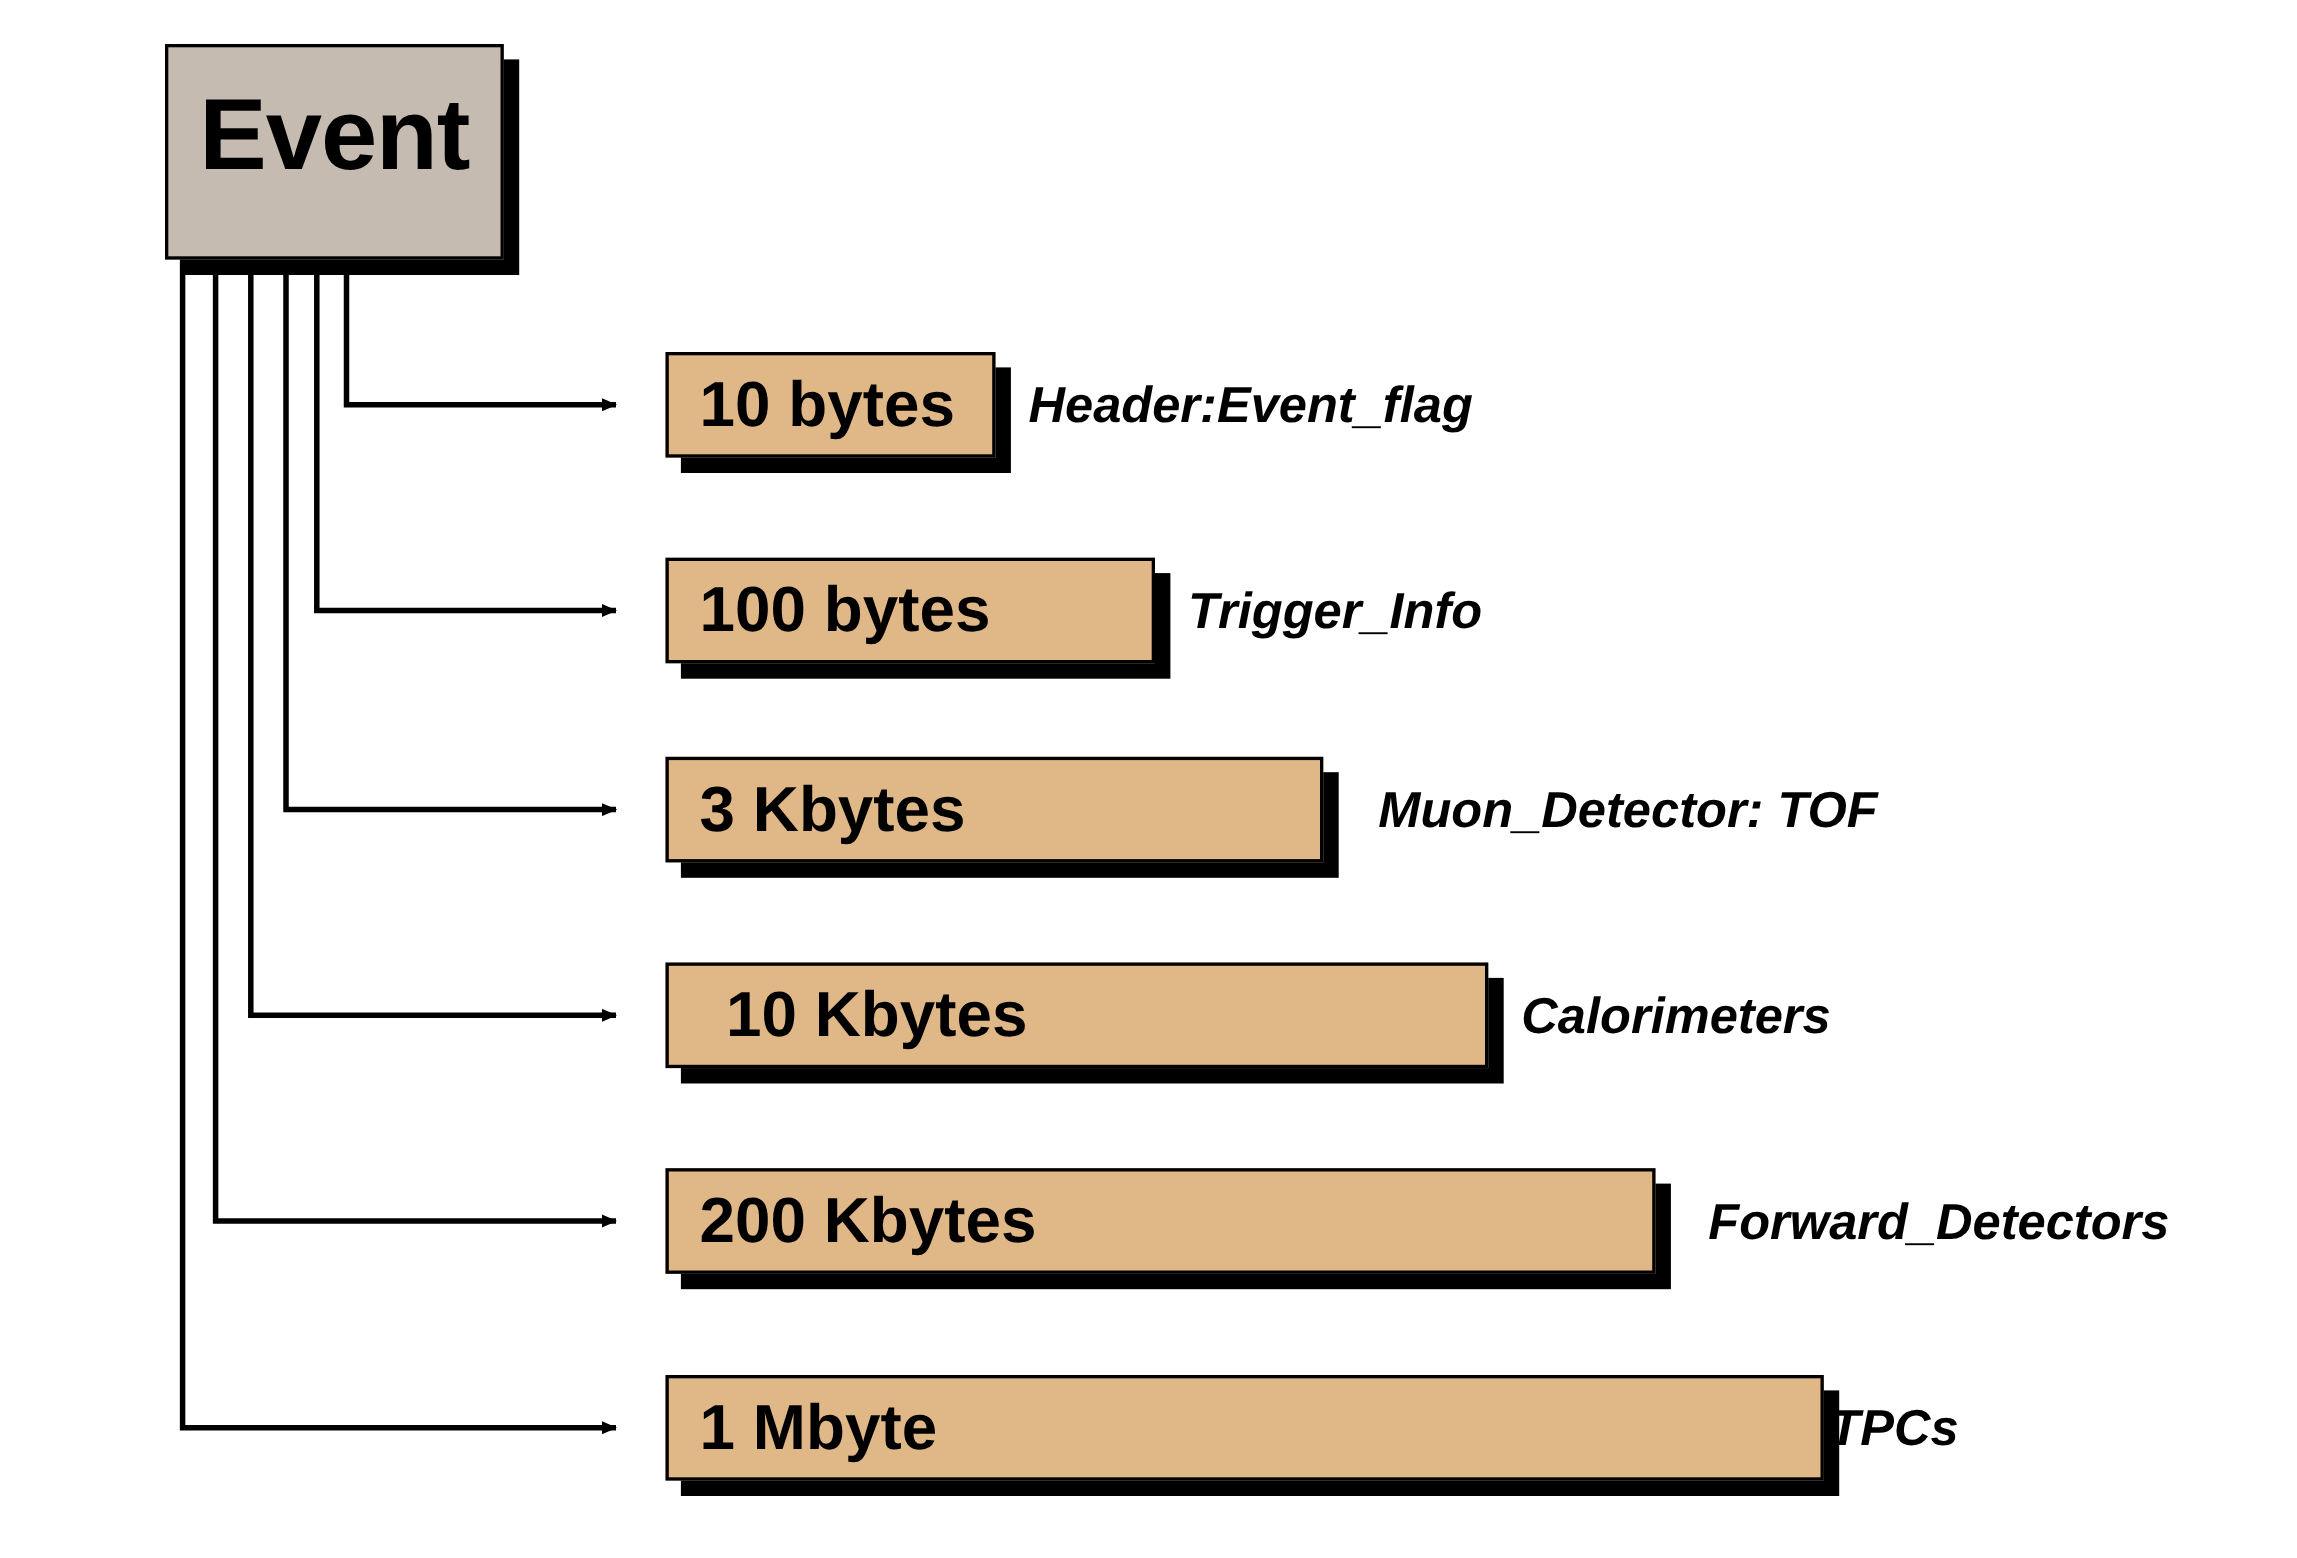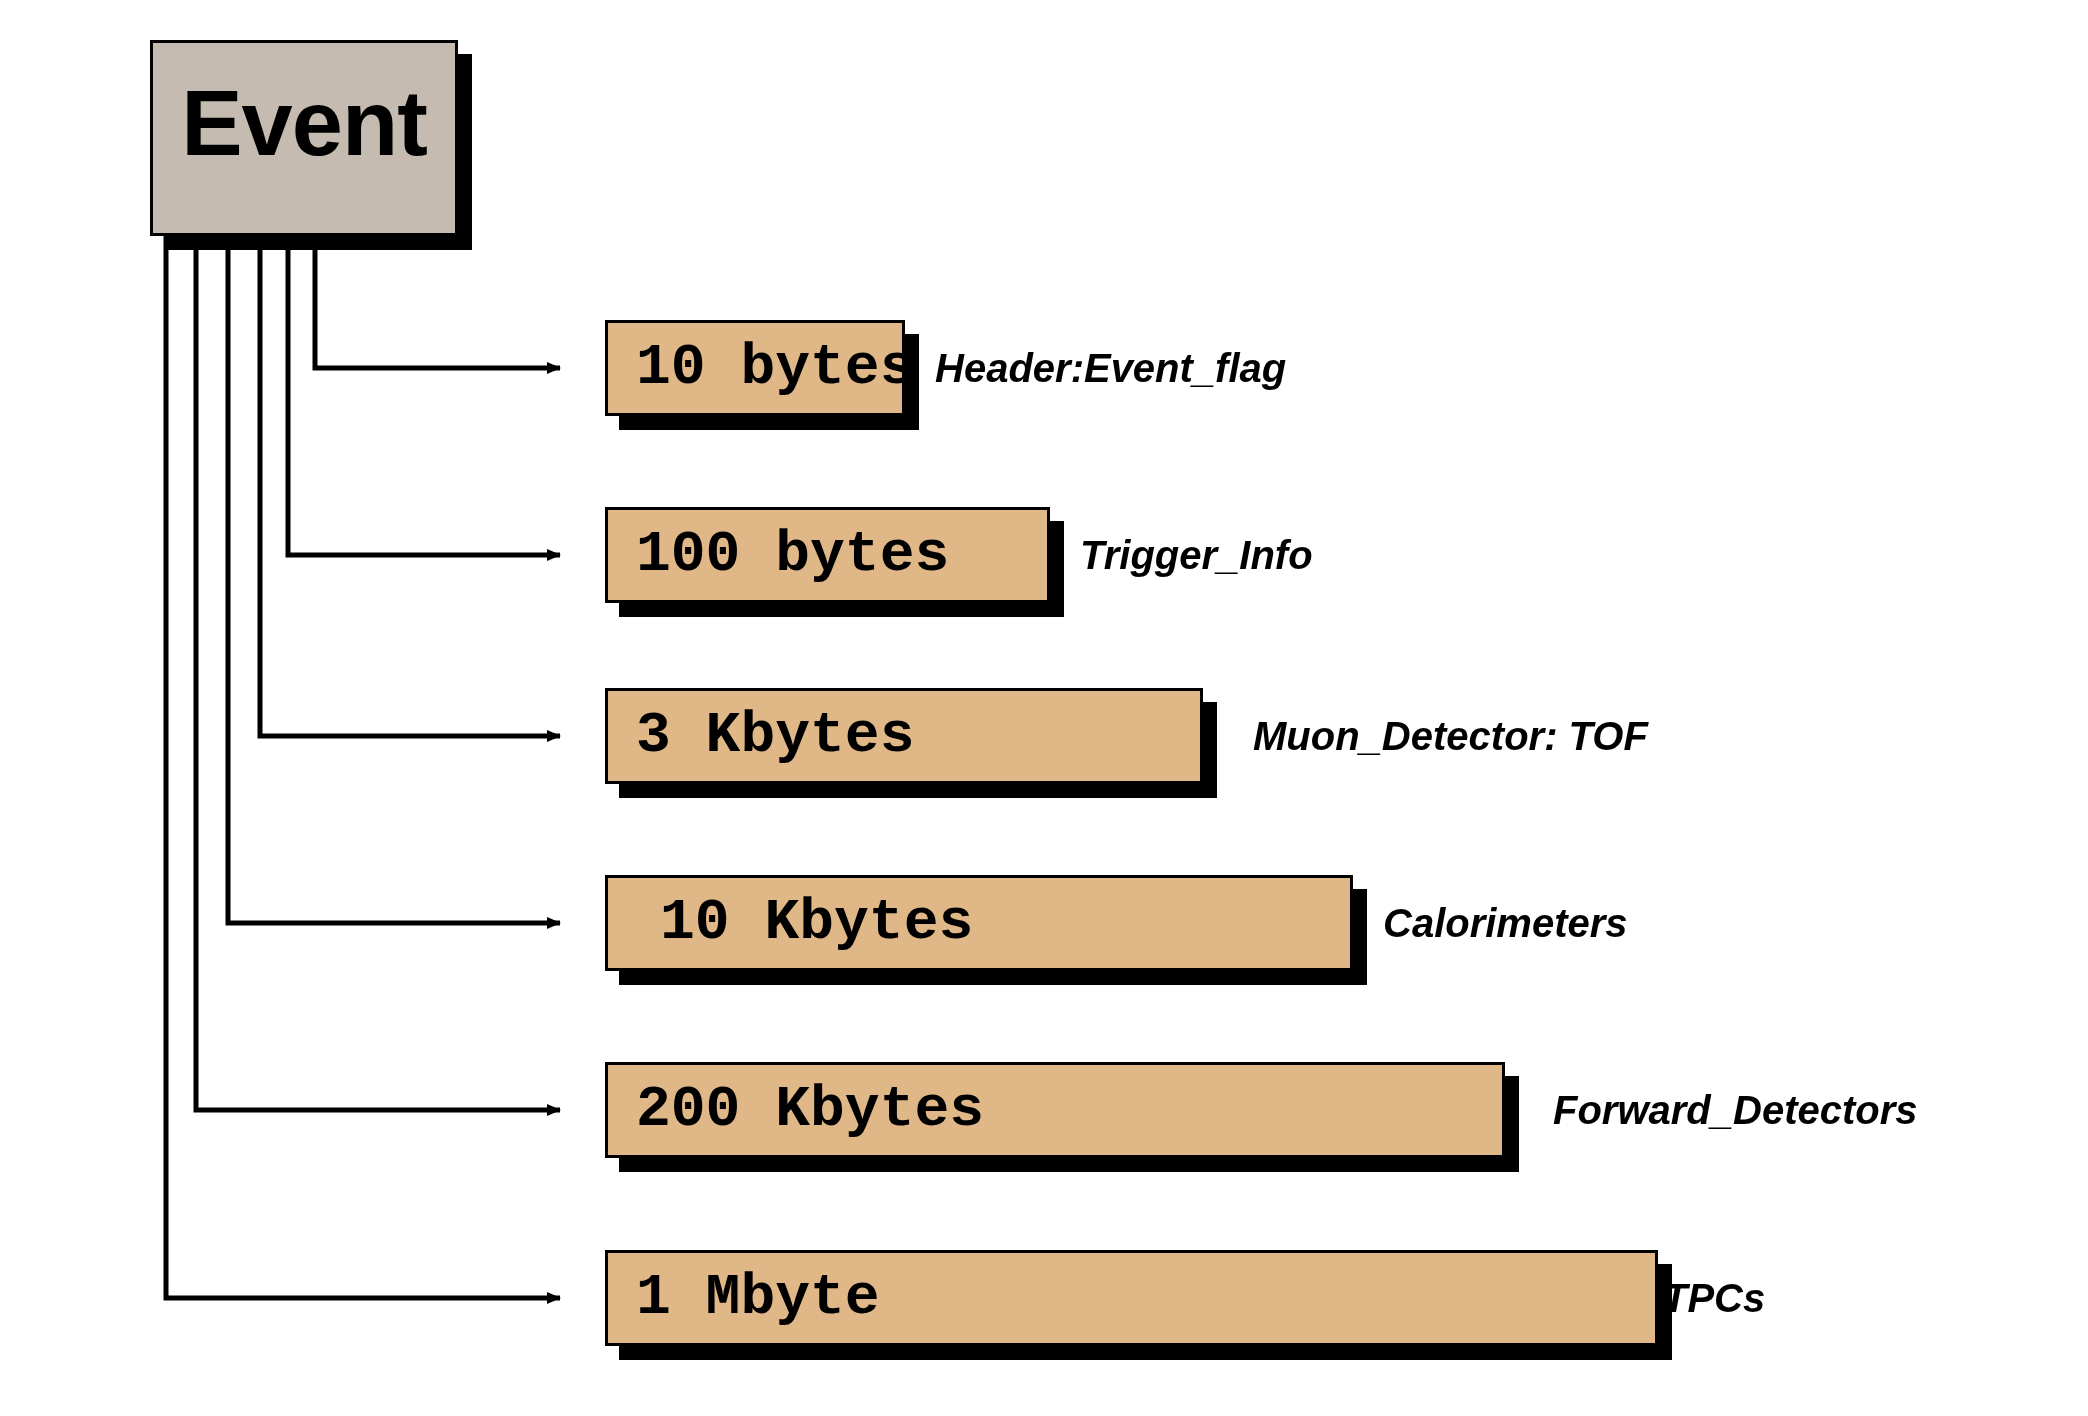--- a/index.html
+++ b/index.html
@@ -58,27 +58,26 @@
     background:#e0b786;
     border:3px solid #000;
     box-sizing:border-box;
     z-index:2;
     display:flex;align-items:center;
   }
   .bar-text{
     font-size:58px;font-weight:bold;color:#000;
     padding-left:28px;line-height:1;
     white-space:nowrap;
-    font-family:Liberation Mono, monospace;
   }
   .row-label{
     position:absolute;
     top:0;height:96px;
     display:flex;align-items:center;
-    font-size:40px;font-weight:bold;font-style:italic;color:#000;
+    font-size:46px;font-weight:bold;font-style:italic;color:#000;
     white-space:nowrap;
     z-index:3;
   }
 </style>
 </head>
 <body>
 
 <div id="stage">
 
   <div id="event-box-shadow"></div>

